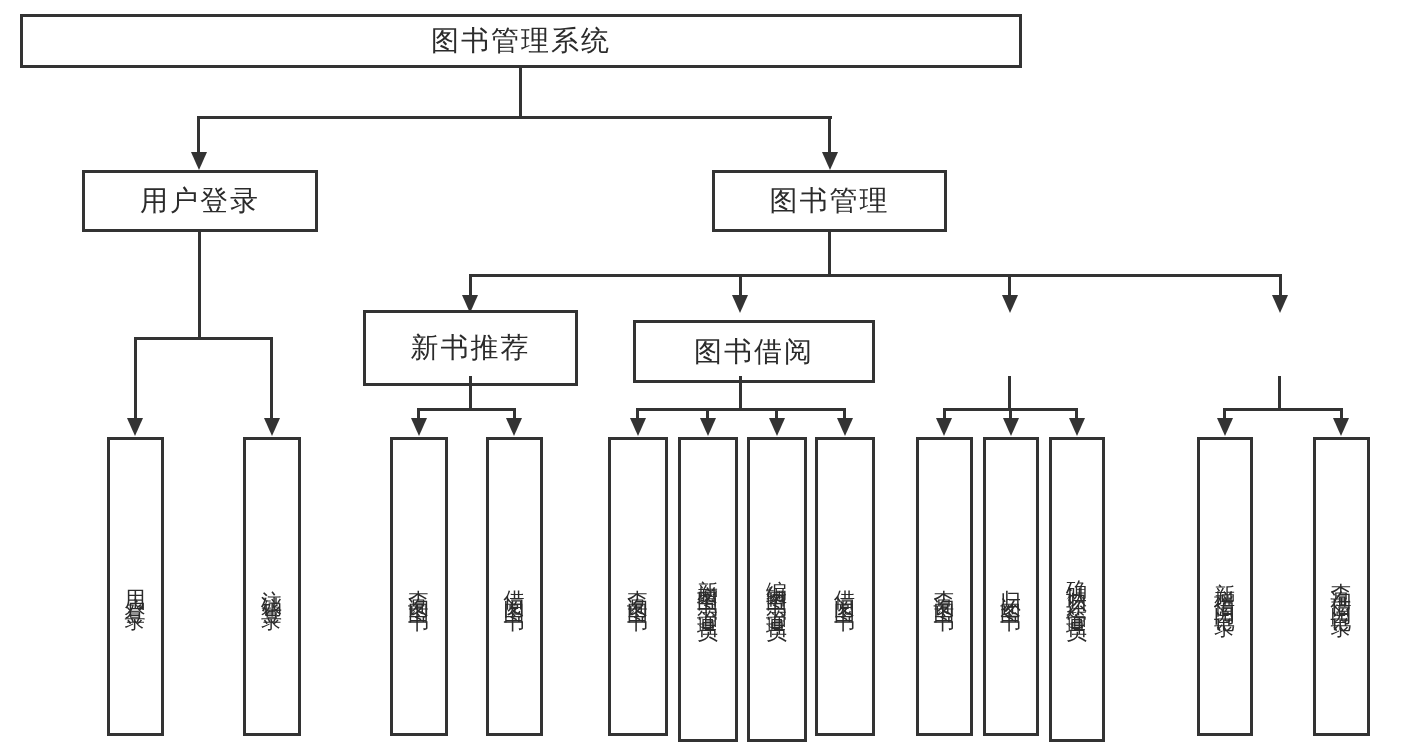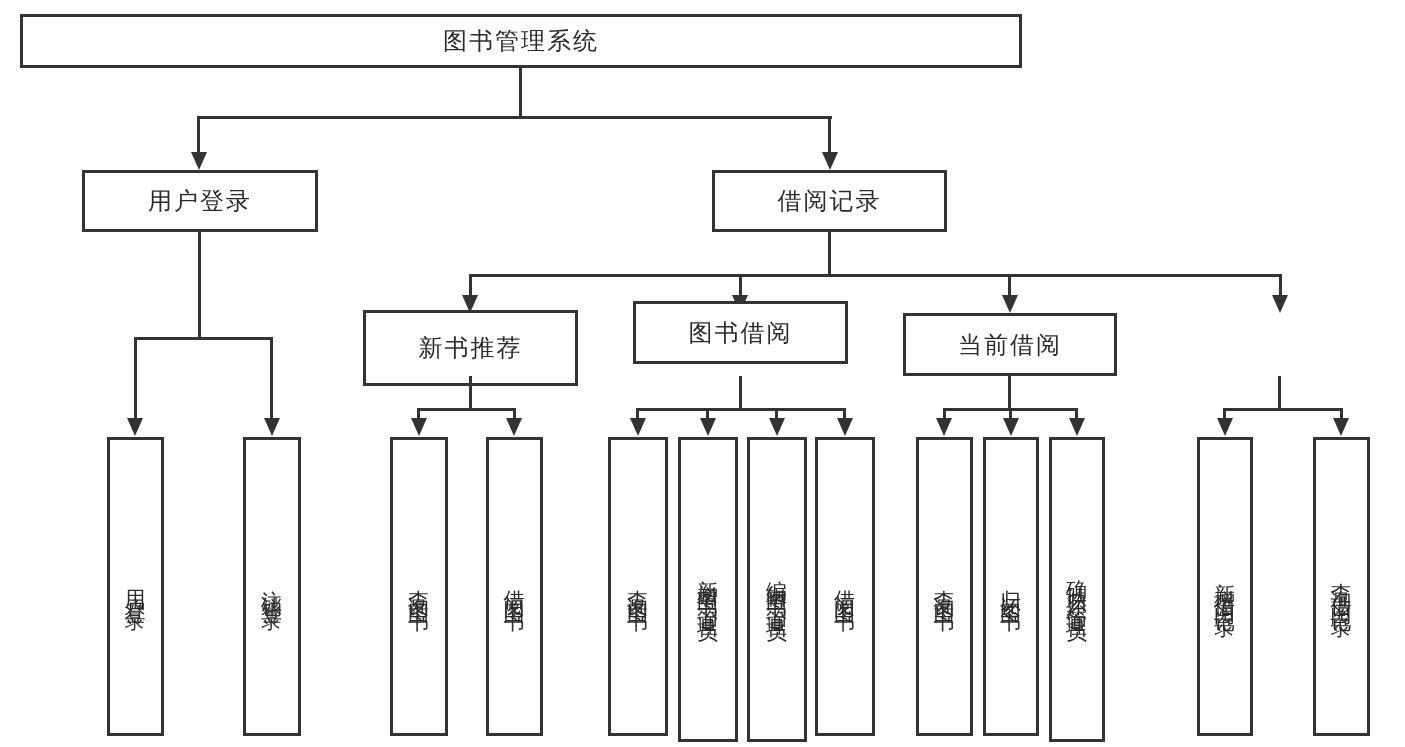--- a/index.html
+++ b/index.html
@@ -4,21 +4,21 @@
 <style>
   html,body { margin:0; padding:0; background:#ffffff; }
   .canvas {
     position:relative; width:1405px; height:747px; background:#ffffff;
     font-family:"Liberation Sans","DejaVu Sans",sans-serif; overflow:hidden;
   }
   .node {
     position:absolute; box-sizing:border-box;
     border:3px solid #333333; background:#ffffff;
     display:flex; align-items:center; justify-content:center;
-    font-size:24px; color:#2b2b2b; letter-spacing:2px; white-space:nowrap;
+    font-size:28px; color:#2b2b2b; letter-spacing:2px; white-space:nowrap;
   }
   .leaf {
     position:absolute; box-sizing:border-box;
     border:3px solid #333333; background:#ffffff;
     display:flex; align-items:center; justify-content:center;
   }
   .leaf span {
     writing-mode:vertical-lr; text-orientation:mixed;
     font-size:21px; color:#2b2b2b; letter-spacing:7px; line-height:1;
   }
@@ -48,21 +48,21 @@
   <div class="hline" style="left:197px;top:116px;width:635px"></div>
   <div class="vline" style="left:197px;top:116px;height:40px"></div>
   <div class="arrow" style="left:191px;top:152px"></div>
   <div class="vline" style="left:828px;top:116px;height:40px"></div>
   <div class="arrow" style="left:822px;top:152px"></div>
 
   <div class="node" style="left:82px;top:170px;width:236px;height:62px">
     <span>用户登录</span>
   </div>
   <div class="node" style="left:712px;top:170px;width:235px;height:62px">
-    <span>借阅记录</span>
+    <span>图书管理</span>
   </div>
 
   <div class="vline" style="left:198px;top:232px;height:105px"></div>
   <div class="hline" style="left:134px;top:337px;width:139px"></div>
   <div class="vline" style="left:134px;top:337px;height:83px"></div>
   <div class="arrow" style="left:127px;top:418px"></div>
   <div class="vline" style="left:270px;top:337px;height:83px"></div>
   <div class="arrow" style="left:264px;top:418px"></div>
 
   <div class="vline" style="left:828px;top:232px;height:42px"></div>
@@ -72,25 +72,22 @@
   <div class="vline" style="left:739px;top:274px;height:22px"></div>
   <div class="arrow" style="left:732px;top:295px"></div>
   <div class="vline" style="left:1008px;top:274px;height:22px"></div>
   <div class="arrow" style="left:1002px;top:295px"></div>
   <div class="vline" style="left:1279px;top:274px;height:22px"></div>
   <div class="arrow" style="left:1272px;top:295px"></div>
 
   <div class="node" style="left:363px;top:310px;width:215px;height:76px">
     <span>新书推荐</span>
   </div>
-  <div class="node" style="left:633px;top:301px;width:215px;height:63px">
+  <div class="node" style="left:633px;top:320px;width:242px;height:63px">
     <span>图书借阅</span>
-  </div>
-  <div class="node" style="left:903px;top:313px;width:214px;height:63px">
-    <span>当前借阅</span>
   </div>
 
   <div class="vline" style="left:469px;top:376px;height:32px"></div>
   <div class="hline" style="left:417px;top:408px;width:99px"></div>
   <div class="vline" style="left:417px;top:408px;height:12px"></div>
   <div class="arrow" style="left:411px;top:418px"></div>
   <div class="vline" style="left:513px;top:408px;height:12px"></div>
   <div class="arrow" style="left:506px;top:418px"></div>
 
   <div class="vline" style="left:739px;top:376px;height:32px"></div>

